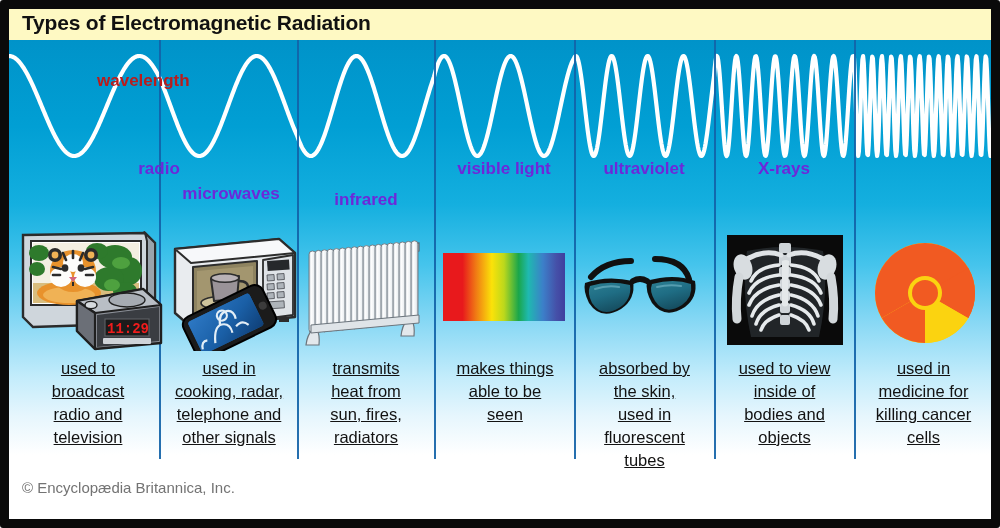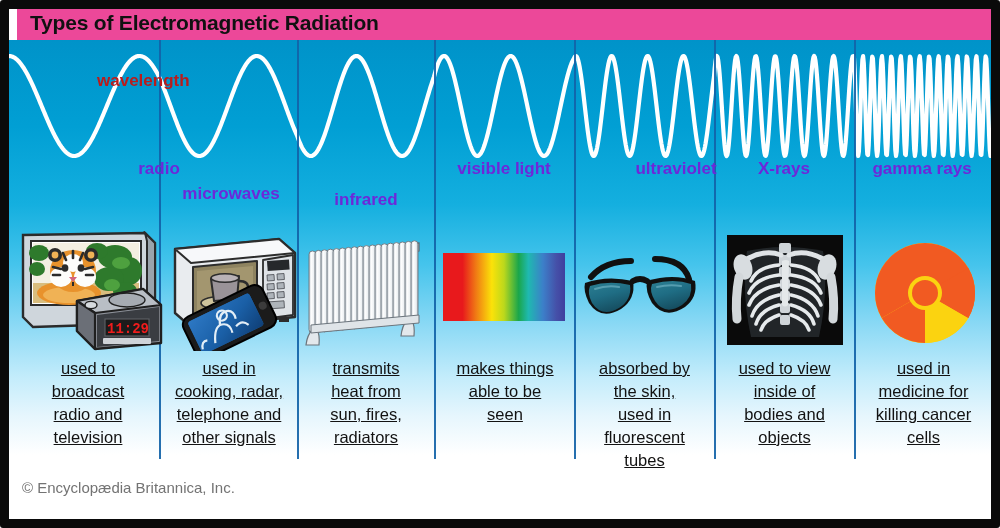--- a/index.html
+++ b/index.html
@@ -42,23 +42,22 @@
     overflow: hidden;
     z-index: 2;
   }
 
   
   .title-bar {
     position: absolute;
     left: 0; top: 0;
     width: 982px;
     height: 31px;
-    background: #ec4899;
+    background: #fef9c3;
     z-index: 6;
-    margin-left: 8px;
   }
   .title-text {
     position: absolute;
     left: 13px;
     top: 2px;
     font-size: 21px;
     font-weight: bold;
     color: #111111;
     letter-spacing: -0.2px;
     white-space: nowrap;
@@ -209,23 +208,22 @@
     <svg class="wave-svg" viewBox="0 0 982 145" preserveAspectRatio="none">
       <path id="emwave" fill="none" stroke="#ffffff" stroke-width="4.2" stroke-linecap="round" stroke-linejoin="round" d="M0.00,16.00 L0.70,16.03 L1.40,16.11 L2.10,16.26 L2.80,16.45 L3.50,16.71 L4.20,17.02 L4.90,17.39 L5.60,17.81 L6.30,18.28 L7.00,18.82 L7.70,19.40 L8.40,20.04 L9.10,20.73 L9.80,21.47 L10.50,22.26 L11.20,23.10 L11.90,23.99 L12.60,24.93 L13.30,25.92 L14.00,26.95 L14.70,28.02 L15.40,29.14 L16.10,30.30 L16.80,31.50 L17.50,32.74 L18.20,34.02 L18.90,35.33 L19.60,36.68 L20.30,38.06 L21.00,39.47 L21.70,40.92 L22.40,42.39 L23.10,43.89 L23.80,45.41 L24.50,46.96 L25.20,48.53 L25.90,50.12 L26.60,51.73 L27.30,53.35 L28.00,54.99 L28.70,56.64 L29.40,58.30 L30.10,59.97 L30.80,61.65 L31.50,63.33 L32.20,65.02 L32.90,66.70 L33.60,68.39 L34.30,70.07 L35.00,71.75 L35.70,73.42 L36.40,75.08 L37.10,76.73 L37.80,78.37 L38.50,80.00 L39.20,81.61 L39.90,83.20 L40.60,84.78 L41.30,86.33 L42.00,87.86 L42.70,89.36 L43.40,90.84 L44.10,92.29 L44.80,93.70 L45.50,95.09 L46.20,96.45 L46.90,97.77 L47.60,99.05 L48.30,100.30 L49.00,101.50 L49.70,102.67 L50.40,103.79 L51.10,104.88 L51.80,105.91 L52.50,106.91 L53.20,107.85 L53.90,108.75 L54.60,109.60 L55.30,110.40 L56.00,111.15 L56.70,111.85 L57.40,112.50 L58.10,113.09 L58.80,113.63 L59.50,114.12 L60.20,114.55 L60.90,114.92 L61.60,115.24 L62.30,115.51 L63.00,115.72 L63.70,115.87 L64.40,115.96 L65.10,116.00 L65.80,115.98 L66.50,115.90 L67.20,115.77 L67.90,115.58 L68.60,115.34 L69.30,115.04 L70.00,114.68 L70.70,114.27 L71.40,113.80 L72.10,113.28 L72.80,112.70 L73.50,112.07 L74.20,111.39 L74.90,110.66 L75.60,109.88 L76.30,109.04 L77.00,108.16 L77.70,107.23 L78.40,106.25 L79.10,105.23 L79.80,104.16 L80.50,103.05 L81.20,101.90 L81.90,100.71 L82.60,99.47 L83.30,98.20 L84.00,96.89 L84.70,95.55 L85.40,94.17 L86.10,92.76 L86.80,91.33 L87.50,89.86 L88.20,88.36 L88.90,86.84 L89.60,85.30 L90.30,83.73 L91.00,82.15 L91.70,80.54 L92.40,78.92 L93.10,77.28 L93.80,75.64 L94.50,73.98 L95.20,72.31 L95.90,70.63 L96.60,68.95 L97.30,67.27 L98.00,65.58 L98.70,63.90 L99.40,62.21 L100.10,60.53 L100.80,58.86 L101.50,57.20 L102.20,55.54 L102.90,53.90 L103.60,52.27 L104.30,50.66 L105.00,49.06 L105.70,47.49 L106.40,45.93 L107.10,44.40 L107.80,42.89 L108.50,41.41 L109.20,39.96 L109.90,38.53 L110.60,37.14 L111.30,35.78 L112.00,34.45 L112.70,33.16 L113.40,31.91 L114.10,30.70 L114.80,29.52 L115.50,28.39 L116.20,27.30 L116.90,26.26 L117.60,25.26 L118.30,24.30 L119.00,23.40 L119.70,22.54 L120.40,21.73 L121.10,20.97 L121.80,20.26 L122.50,19.61 L123.20,19.01 L123.90,18.46 L124.60,17.96 L125.30,17.52 L126.00,17.14 L126.70,16.81 L127.40,16.53 L128.10,16.32 L128.80,16.15 L129.50,16.05 L130.20,16.00 L130.90,16.01 L131.60,16.08 L132.30,16.20 L133.00,16.38 L133.70,16.62 L134.40,16.91 L135.10,17.26 L135.80,17.66 L136.50,18.12 L137.20,18.63 L137.90,19.20 L138.60,19.82 L139.30,20.49 L140.00,21.21 L140.70,21.99 L141.40,22.81 L142.10,23.69 L142.80,24.61 L143.50,25.58 L144.20,26.60 L144.90,27.66 L145.60,28.76 L146.30,29.90 L147.00,31.09 L147.70,32.32 L148.40,33.58 L149.10,34.89 L149.80,36.22 L150.00,36.61 L150.70,38.18 L151.40,39.79 L152.10,41.43 L152.80,43.12 L153.50,44.83 L154.20,46.58 L154.90,48.36 L155.60,50.16 L156.30,51.98 L157.00,53.83 L157.70,55.69 L158.40,57.57 L159.10,59.46 L159.80,61.36 L160.50,63.27 L161.20,65.18 L161.90,67.09 L162.60,69.00 L163.30,70.91 L164.00,72.81 L164.70,74.70 L165.40,76.57 L166.10,78.43 L166.80,80.28 L167.50,82.10 L168.20,83.90 L168.90,85.67 L169.60,87.41 L170.30,89.12 L171.00,90.80 L171.70,92.44 L172.40,94.05 L173.10,95.61 L173.80,97.13 L174.50,98.60 L175.20,100.03 L175.90,101.40 L176.60,102.73 L177.30,104.00 L178.00,105.21 L178.70,106.37 L179.40,107.47 L180.10,108.51 L180.80,109.48 L181.50,110.39 L182.20,111.24 L182.90,112.02 L183.60,112.74 L184.30,113.38 L185.00,113.96 L185.70,114.46 L186.40,114.90 L187.10,115.26 L187.80,115.55 L188.50,115.77 L189.20,115.92 L189.90,115.99 L190.60,115.99 L191.30,115.92 L192.00,115.77 L192.70,115.55 L193.40,115.26 L194.10,114.90 L194.80,114.46 L195.50,113.96 L196.20,113.38 L196.90,112.74 L197.60,112.02 L198.30,111.24 L199.00,110.39 L199.70,109.48 L200.40,108.51 L201.10,107.47 L201.80,106.37 L202.50,105.21 L203.20,104.00 L203.90,102.73 L204.60,101.40 L205.30,100.03 L206.00,98.60 L206.70,97.13 L207.40,95.61 L208.10,94.05 L208.80,92.44 L209.50,90.80 L210.20,89.12 L210.90,87.41 L211.60,85.67 L212.30,83.90 L213.00,82.10 L213.70,80.28 L214.40,78.43 L215.10,76.57 L215.80,74.70 L216.50,72.81 L217.20,70.91 L217.90,69.00 L218.60,67.09 L219.30,65.18 L220.00,63.27 L220.70,61.36 L221.40,59.46 L222.10,57.57 L222.80,55.69 L223.50,53.83 L224.20,51.98 L224.90,50.16 L225.60,48.36 L226.30,46.58 L227.00,44.83 L227.70,43.12 L228.40,41.43 L229.10,39.79 L229.80,38.18 L230.50,36.61 L231.20,35.09 L231.90,33.61 L232.60,32.17 L233.30,30.79 L234.00,29.46 L234.70,28.18 L235.40,26.96 L236.10,25.79 L236.80,24.68 L237.50,23.64 L238.20,22.65 L238.90,21.73 L239.60,20.88 L240.30,20.09 L241.00,19.36 L241.70,18.71 L242.40,18.12 L243.10,17.60 L243.80,17.16 L244.50,16.79 L245.20,16.48 L245.90,16.26 L246.60,16.10 L247.30,16.02 L248.00,16.00 L248.70,16.07 L249.40,16.20 L250.10,16.41 L250.80,16.69 L251.50,17.05 L252.20,17.47 L252.90,17.97 L253.60,18.53 L254.30,19.17 L255.00,19.87 L255.70,20.64 L256.40,21.48 L257.10,22.38 L257.80,23.35 L258.50,24.38 L259.20,25.47 L259.90,26.62 L260.60,27.82 L261.30,29.09 L262.00,30.40 L262.70,31.77 L263.40,33.19 L264.10,34.66 L264.80,36.17 L265.50,37.73 L266.20,39.32 L266.90,40.96 L267.60,42.63 L268.30,44.34 L269.00,46.08 L269.70,47.85 L270.40,49.64 L271.10,51.46 L271.80,53.30 L272.50,55.16 L273.20,57.03 L273.90,58.92 L274.60,60.82 L275.30,62.72 L276.00,64.63 L276.70,66.55 L277.40,68.46 L278.10,70.37 L278.80,72.27 L279.50,74.16 L280.20,76.04 L280.90,77.90 L281.60,79.75 L282.30,81.58 L283.00,83.39 L283.70,85.17 L284.40,86.92 L285.10,88.64 L285.80,90.33 L286.50,91.98 L287.20,93.59 L287.90,95.17 L288.00,95.39 L288.70,97.30 L289.40,99.14 L290.10,100.91 L290.80,102.59 L291.50,104.19 L292.20,105.70 L292.90,107.11 L293.60,108.44 L294.30,109.66 L295.00,110.78 L295.70,111.80 L296.40,112.71 L297.10,113.52 L297.80,114.21 L298.50,114.79 L299.20,115.26 L299.90,115.62 L300.60,115.86 L301.30,115.98 L302.00,115.99 L302.70,115.88 L303.40,115.66 L304.10,115.32 L304.80,114.87 L305.50,114.30 L306.20,113.62 L306.90,112.83 L307.60,111.94 L308.30,110.93 L309.00,109.83 L309.70,108.62 L310.40,107.31 L311.10,105.90 L311.80,104.41 L312.50,102.82 L313.20,101.15 L313.90,99.40 L314.60,97.57 L315.30,95.67 L316.00,93.70 L316.70,91.66 L317.40,89.56 L318.10,87.41 L318.80,85.21 L319.50,82.97 L320.20,80.69 L320.90,78.37 L321.60,76.02 L322.30,73.65 L323.00,71.26 L323.70,68.86 L324.40,66.46 L325.10,64.05 L325.80,61.65 L326.50,59.26 L327.20,56.88 L327.90,54.52 L328.60,52.19 L329.30,49.90 L330.00,47.64 L330.70,45.42 L331.40,43.25 L332.10,41.13 L332.80,39.07 L333.50,37.08 L334.20,35.15 L334.90,33.29 L335.60,31.51 L336.30,29.80 L337.00,28.19 L337.70,26.65 L338.40,25.21 L339.10,23.87 L339.80,22.62 L340.50,21.48 L341.20,20.43 L341.90,19.49 L342.60,18.66 L343.30,17.94 L344.00,17.34 L344.70,16.84 L345.40,16.46 L346.10,16.19 L346.80,16.04 L347.50,16.00 L348.20,16.08 L348.90,16.28 L349.60,16.59 L350.30,17.01 L351.00,17.55 L351.70,18.21 L352.40,18.97 L353.10,19.84 L353.80,20.82 L354.50,21.90 L355.20,23.09 L355.90,24.37 L356.60,25.75 L357.30,27.23 L358.00,28.79 L358.70,30.44 L359.40,32.18 L360.10,33.99 L360.80,35.87 L361.50,37.83 L362.20,39.85 L362.90,41.93 L363.60,44.07 L364.30,46.26 L365.00,48.49 L365.70,50.77 L366.40,53.08 L367.10,55.42 L367.80,57.78 L368.50,60.17 L369.20,62.56 L369.90,64.97 L370.60,67.38 L371.30,69.78 L372.00,72.18 L372.70,74.56 L373.40,76.92 L374.10,79.25 L374.80,81.56 L375.50,83.83 L376.20,86.06 L376.90,88.24 L377.60,90.37 L378.30,92.44 L379.00,94.45 L379.70,96.40 L380.40,98.28 L381.10,100.08 L381.80,101.80 L382.50,103.44 L383.20,104.99 L383.90,106.45 L384.60,107.82 L385.30,109.09 L386.00,110.26 L386.70,111.33 L387.40,112.29 L388.10,113.15 L388.80,113.89 L389.50,114.53 L390.20,115.05 L390.90,115.46 L391.60,115.76 L392.30,115.94 L393.00,116.00 L393.70,115.95 L394.40,115.78 L395.10,115.50 L395.80,115.10 L396.50,114.58 L397.20,113.96 L397.90,113.22 L398.60,112.38 L399.30,111.43 L400.00,110.37 L400.70,109.21 L401.40,107.94 L402.10,106.59 L402.80,105.13 L403.50,103.59 L404.20,101.96 L404.90,100.24 L405.60,98.45 L406.30,96.58 L407.00,94.64 L407.70,92.64 L408.40,90.57 L409.10,88.44 L409.80,86.27 L410.50,84.04 L411.20,81.78 L411.90,79.48 L412.60,77.14 L413.30,74.78 L414.00,72.40 L414.70,70.01 L415.40,67.60 L416.10,65.20 L416.80,62.79 L417.50,60.39 L418.20,58.01 L418.90,55.64 L419.60,53.30 L420.30,50.99 L421.00,48.71 L421.70,46.47 L422.40,44.28 L423.10,42.13 L423.80,40.05 L424.50,38.02 L425.00,36.61 L425.70,34.01 L426.40,31.54 L427.10,29.23 L427.80,27.08 L428.50,25.09 L429.20,23.29 L429.90,21.67 L430.60,20.24 L431.30,19.01 L432.00,17.99 L432.70,17.17 L433.40,16.57 L434.10,16.18 L434.80,16.01 L435.50,16.06 L436.20,16.32 L436.90,16.80 L437.60,17.49 L438.30,18.40 L439.00,19.51 L439.70,20.83 L440.40,22.34 L441.10,24.04 L441.80,25.92 L442.50,27.98 L443.20,30.20 L443.90,32.58 L444.60,35.11 L445.30,37.77 L446.00,40.55 L446.70,43.44 L447.40,46.43 L448.10,49.51 L448.80,52.65 L449.50,55.86 L450.20,59.11 L450.90,62.39 L451.60,65.69 L452.30,68.98 L453.00,72.27 L453.70,75.52 L454.40,78.74 L455.10,81.90 L455.80,84.99 L456.50,88.00 L457.20,90.91 L457.90,93.71 L458.60,96.40 L459.30,98.95 L460.00,101.36 L460.70,103.61 L461.40,105.70 L462.10,107.62 L462.80,109.35 L463.50,110.90 L464.20,112.25 L464.90,113.41 L465.60,114.35 L466.30,115.08 L467.00,115.61 L467.70,115.91 L468.40,116.00 L469.10,115.87 L469.80,115.52 L470.50,114.96 L471.20,114.19 L471.90,113.20 L472.60,112.01 L473.30,110.62 L474.00,109.04 L474.70,107.27 L475.40,105.31 L476.10,103.19 L476.80,100.91 L477.50,98.47 L478.20,95.90 L478.90,93.19 L479.60,90.36 L480.30,87.43 L481.00,84.41 L481.70,81.30 L482.40,78.13 L483.10,74.91 L483.80,71.64 L484.50,68.36 L485.20,65.06 L485.90,61.76 L486.60,58.49 L487.30,55.25 L488.00,52.05 L488.70,48.92 L489.40,45.85 L490.10,42.88 L490.80,40.01 L491.50,37.25 L492.20,34.62 L492.90,32.12 L493.60,29.77 L494.30,27.57 L495.00,25.55 L495.70,23.70 L496.40,22.03 L497.10,20.56 L497.80,19.28 L498.50,18.21 L499.20,17.35 L499.90,16.69 L500.60,16.25 L501.30,16.03 L502.00,16.02 L502.70,16.24 L503.40,16.67 L504.10,17.31 L504.80,18.16 L505.50,19.23 L506.20,20.49 L506.90,21.96 L507.60,23.62 L508.30,25.46 L509.00,27.47 L509.70,29.66 L510.40,32.00 L511.10,34.49 L511.80,37.12 L512.50,39.88 L513.20,42.74 L513.90,45.71 L514.60,48.77 L515.30,51.90 L516.00,55.09 L516.70,58.33 L517.40,61.61 L518.10,64.90 L518.80,68.20 L519.50,71.49 L520.20,74.75 L520.90,77.98 L521.60,81.15 L522.30,84.26 L523.00,87.29 L523.70,90.23 L524.40,93.06 L525.10,95.77 L525.80,98.35 L526.50,100.80 L527.20,103.09 L527.90,105.22 L528.60,107.18 L529.30,108.96 L530.00,110.55 L530.70,111.95 L531.40,113.15 L532.10,114.14 L532.80,114.93 L533.50,115.50 L534.20,115.86 L534.90,116.00 L535.60,115.92 L536.30,115.63 L537.00,115.11 L537.70,114.39 L538.40,113.45 L539.10,112.31 L539.80,110.97 L540.50,109.43 L541.20,107.70 L541.90,105.79 L542.60,103.71 L543.30,101.47 L544.00,99.07 L544.70,96.52 L545.40,93.84 L546.10,91.05 L546.80,88.14 L547.50,85.13 L548.20,82.05 L548.90,78.89 L549.60,75.68 L550.30,72.42 L551.00,69.14 L551.70,65.84 L552.40,62.55 L553.10,59.27 L553.80,56.01 L554.50,52.81 L555.20,49.66 L555.90,46.58 L556.60,43.58 L557.30,40.68 L558.00,37.90 L558.70,35.23 L559.40,32.70 L560.10,30.31 L560.80,28.08 L561.50,26.02 L562.20,24.12 L562.90,22.41 L563.60,20.89 L564.30,19.57 L565.00,18.45 L565.70,16.92 L566.40,16.12 L567.10,16.07 L567.80,16.77 L568.50,18.21 L569.20,20.37 L569.90,23.20 L570.60,26.69 L571.30,30.76 L572.00,35.35 L572.70,40.41 L573.40,45.85 L574.10,51.60 L574.80,57.56 L575.50,63.64 L576.20,69.77 L576.90,75.83 L577.60,81.75 L578.30,87.43 L579.00,92.79 L579.70,97.75 L580.40,102.23 L581.10,106.17 L581.80,109.51 L582.50,112.19 L583.20,114.19 L583.90,115.46 L584.60,115.98 L585.30,115.76 L586.00,114.80 L586.70,113.10 L587.40,110.69 L588.10,107.62 L588.80,103.92 L589.50,99.65 L590.20,94.88 L590.90,89.67 L591.60,84.11 L592.30,78.28 L593.00,72.27 L593.70,66.16 L594.40,60.05 L595.10,54.02 L595.80,48.18 L596.50,42.60 L597.20,37.38 L597.90,32.58 L598.60,28.29 L599.30,24.56 L600.00,21.45 L600.70,19.01 L601.40,17.27 L602.10,16.27 L602.80,16.01 L603.50,16.50 L604.20,17.73 L604.90,19.69 L605.60,22.34 L606.30,25.64 L607.00,29.55 L607.70,34.01 L608.40,38.94 L609.10,44.29 L609.80,49.95 L610.50,55.86 L611.20,61.92 L611.90,68.04 L612.60,74.13 L613.30,80.10 L614.00,85.86 L614.70,91.32 L615.40,96.40 L616.10,101.02 L616.80,105.12 L617.50,108.63 L618.20,111.51 L618.90,113.70 L619.60,115.17 L620.30,115.91 L621.00,115.90 L621.70,115.14 L622.40,113.65 L623.10,111.44 L623.80,108.55 L624.50,105.02 L625.20,100.91 L625.90,96.27 L626.60,91.18 L627.30,85.71 L628.00,79.95 L628.70,73.98 L629.40,67.88 L630.10,61.76 L630.80,55.71 L631.50,49.80 L632.20,44.14 L632.90,38.81 L633.60,33.89 L634.30,29.44 L635.00,25.55 L635.70,22.26 L636.40,19.63 L637.10,17.69 L637.80,16.48 L638.50,16.01 L639.20,16.28 L639.90,17.31 L640.60,19.06 L641.30,21.52 L642.00,24.65 L642.70,28.39 L643.40,32.70 L644.10,37.51 L644.80,42.74 L645.50,48.33 L646.20,54.18 L646.90,60.20 L647.60,66.31 L648.30,72.42 L649.00,78.43 L649.70,84.26 L650.40,89.81 L651.10,95.01 L651.80,99.77 L652.50,104.02 L653.20,107.70 L653.90,110.76 L654.60,113.15 L655.30,114.83 L656.00,115.78 L656.70,115.98 L657.40,115.43 L658.10,114.14 L658.80,112.13 L659.50,109.43 L660.20,106.08 L660.90,102.12 L661.60,97.63 L662.30,92.66 L663.00,87.29 L663.70,81.60 L664.40,75.68 L665.10,69.61 L665.80,63.49 L666.50,57.40 L667.20,51.45 L667.90,45.71 L668.60,40.28 L669.30,35.23 L670.00,30.64 L670.70,26.59 L671.40,23.12 L672.10,20.30 L672.80,18.16 L673.50,16.74 L674.20,16.06 L674.90,16.13 L675.60,16.95 L676.30,18.50 L677.00,20.76 L677.70,23.70 L678.40,27.27 L679.10,31.43 L679.80,36.10 L680.50,41.23 L681.20,46.72 L681.90,52.50 L682.60,58.49 L683.30,64.59 L684.00,70.71 L684.70,76.75 L685.40,82.64 L686.10,88.28 L686.80,93.58 L687.50,98.47 L688.20,102.88 L688.90,106.73 L689.60,109.97 L690.30,112.55 L691.00,114.43 L691.70,115.59 L692.40,116.00 L693.10,115.66 L693.80,114.58 L694.50,112.77 L695.20,110.26 L695.90,107.09 L696.60,103.30 L697.30,98.95 L698.00,94.10 L698.70,88.84 L699.40,83.23 L700.10,77.37 L700.80,71.33 L701.50,65.21 L702.20,59.11 L702.90,53.11 L703.60,47.30 L704.30,41.77 L705.00,36.61 L705.70,28.29 L706.40,21.89 L707.10,17.73 L707.80,16.04 L708.50,16.89 L709.20,20.24 L709.90,25.92 L710.60,33.65 L711.30,43.02 L712.00,53.57 L712.70,64.74 L713.40,75.99 L714.10,86.72 L714.80,96.40 L715.50,104.53 L716.20,110.69 L716.90,114.58 L717.60,116.00 L718.30,114.86 L719.00,111.24 L719.70,105.31 L720.40,97.38 L721.10,87.86 L721.80,77.21 L722.50,66.00 L723.20,54.79 L723.90,44.14 L724.60,34.62 L725.30,26.69 L726.00,20.76 L726.70,17.14 L727.40,16.00 L728.10,17.42 L728.80,21.31 L729.50,27.47 L730.20,35.60 L730.90,45.28 L731.60,56.01 L732.30,67.26 L733.00,78.43 L733.70,88.98 L734.40,98.35 L735.10,106.08 L735.80,111.76 L736.50,115.11 L737.20,115.96 L737.90,114.27 L738.60,110.11 L739.30,103.71 L740.00,95.39 L740.70,85.57 L741.40,74.75 L742.10,63.49 L742.80,52.35 L743.50,41.91 L744.20,32.70 L744.90,25.18 L745.60,19.75 L746.30,16.67 L747.00,16.10 L747.70,18.07 L748.40,22.49 L749.10,29.12 L749.80,37.64 L750.50,47.59 L751.20,58.49 L751.90,69.77 L752.60,80.85 L753.30,91.18 L754.00,100.23 L754.70,107.53 L755.40,112.72 L756.10,115.52 L756.80,115.81 L757.50,113.55 L758.20,108.88 L758.90,102.02 L759.60,93.32 L760.30,83.23 L761.00,72.27 L761.70,60.98 L762.40,49.95 L763.10,39.74 L763.80,30.87 L764.50,23.78 L765.20,18.85 L765.90,16.32 L766.60,16.32 L767.30,18.85 L768.00,23.78 L768.70,30.87 L769.40,39.74 L770.10,49.95 L770.80,60.98 L771.50,72.27 L772.20,83.23 L772.90,93.32 L773.60,102.02 L774.30,108.88 L775.00,113.55 L775.70,115.81 L776.40,115.52 L777.10,112.72 L777.80,107.53 L778.50,100.23 L779.20,91.18 L779.90,80.85 L780.60,69.77 L781.30,58.49 L782.00,47.59 L782.70,37.64 L783.40,29.12 L784.10,22.49 L784.80,18.07 L785.50,16.10 L786.20,16.67 L786.90,19.75 L787.60,25.18 L788.30,32.70 L789.00,41.91 L789.70,52.35 L790.40,63.49 L791.10,74.75 L791.80,85.57 L792.50,95.39 L793.20,103.71 L793.90,110.11 L794.60,114.27 L795.30,115.96 L796.00,115.11 L796.70,111.76 L797.40,106.08 L798.10,98.35 L798.80,88.98 L799.50,78.43 L800.20,67.26 L800.90,56.01 L801.60,45.28 L802.30,35.60 L803.00,27.47 L803.70,21.31 L804.40,17.42 L805.10,16.00 L805.80,17.14 L806.50,20.76 L807.20,26.69 L807.90,34.62 L808.60,44.14 L809.30,54.79 L810.00,66.00 L810.70,77.21 L811.40,87.86 L812.10,97.38 L812.80,105.31 L813.50,111.24 L814.20,114.86 L814.90,116.00 L815.60,114.58 L816.30,110.69 L817.00,104.53 L817.70,96.40 L818.40,86.72 L819.10,75.99 L819.80,64.74 L820.50,53.57 L821.20,43.02 L821.90,33.65 L822.60,25.92 L823.30,20.24 L824.00,16.89 L824.70,16.04 L825.40,17.73 L826.10,21.89 L826.80,28.29 L827.50,36.61 L828.20,46.43 L828.90,57.25 L829.60,68.51 L830.30,79.65 L831.00,90.09 L831.70,99.30 L832.40,106.82 L833.10,112.25 L833.80,115.33 L834.50,115.90 L835.20,113.93 L835.90,109.51 L836.60,102.88 L837.30,94.36 L838.00,84.41 L838.70,73.51 L839.40,62.23 L840.10,51.15 L840.80,40.82 L841.50,31.77 L842.20,24.47 L842.90,19.28 L843.60,16.48 L844.30,16.19 L845.00,18.45 L845.70,30.44 L846.40,50.00 L847.10,72.97 L847.80,94.45 L848.50,109.88 L849.20,115.97 L849.90,111.43 L850.60,97.21 L851.30,76.36 L852.00,53.30 L852.70,32.94 L853.40,19.62 L854.10,16.17 L854.80,23.32 L855.50,39.56 L856.20,61.42 L856.90,84.26 L857.60,103.21 L858.30,114.24 L859.00,115.01 L859.70,105.35 L860.40,87.31 L861.10,64.74 L861.80,42.44 L862.50,25.15 L863.20,16.55 L863.90,18.48 L864.60,30.52 L865.30,50.11 L866.00,73.08 L866.70,94.55 L867.40,109.94 L868.10,115.97 L868.80,111.38 L869.50,97.12 L870.20,76.25 L870.90,53.19 L871.60,32.86 L872.30,19.58 L873.00,16.18 L873.70,23.38 L874.40,39.66 L875.10,61.53 L875.80,84.36 L876.50,103.28 L877.20,114.27 L877.90,114.99 L878.60,105.27 L879.30,87.21 L880.00,64.62 L880.70,42.34 L881.40,25.08 L882.10,16.54 L882.80,18.52 L883.50,30.60 L884.20,50.22 L884.90,73.20 L885.60,94.64 L886.30,109.99 L887.00,115.98 L887.70,111.33 L888.40,97.03 L889.10,76.13 L889.80,53.08 L890.50,32.77 L891.20,19.54 L891.90,16.19 L892.60,23.44 L893.30,39.75 L894.00,61.65 L894.70,84.47 L895.40,103.36 L896.10,114.30 L896.80,114.96 L897.50,105.20 L898.20,87.10 L898.90,64.51 L899.60,42.23 L900.30,25.02 L901.00,16.52 L901.70,18.55 L902.40,30.69 L903.10,50.33 L903.80,73.31 L904.50,94.74 L905.20,110.05 L905.90,115.98 L906.60,111.28 L907.30,96.94 L908.00,76.02 L908.70,52.97 L909.40,32.69 L910.10,19.49 L910.80,16.20 L911.50,23.50 L912.20,39.85 L912.90,61.76 L913.60,84.58 L914.30,103.44 L915.00,114.33 L915.70,114.94 L916.40,105.13 L917.10,87.00 L917.80,64.40 L918.50,42.13 L919.20,24.95 L919.90,16.50 L920.60,18.59 L921.30,30.77 L922.00,50.44 L922.70,73.43 L923.40,94.83 L924.10,110.10 L924.80,115.98 L925.50,111.23 L926.20,96.85 L926.90,75.91 L927.60,52.86 L928.30,32.60 L929.00,19.45 L929.70,16.21 L930.40,23.56 L931.10,39.95 L931.80,61.88 L932.50,84.68 L933.20,103.51 L933.90,114.36 L934.60,114.92 L935.30,105.06 L936.00,86.89 L936.70,64.28 L937.40,42.03 L938.10,24.89 L938.80,16.49 L939.50,18.63 L940.20,30.85 L940.90,50.55 L941.60,73.54 L942.30,94.92 L943.00,110.15 L943.70,115.99 L944.40,111.18 L945.10,96.76 L945.80,75.80 L946.50,52.75 L947.20,32.52 L947.90,19.41 L948.60,16.22 L949.30,23.62 L950.00,40.05 L950.70,61.99 L951.40,84.79 L952.10,103.59 L952.80,114.39 L953.50,114.89 L954.20,104.99 L954.90,86.79 L955.60,64.17 L956.30,41.93 L957.00,24.82 L957.70,16.47 L958.40,18.66 L959.10,30.93 L959.80,50.66 L960.50,73.65 L961.20,95.02 L961.90,110.21 L962.60,115.99 L963.30,111.13 L964.00,96.67 L964.70,75.68 L965.40,52.64 L966.10,32.43 L966.80,19.37 L967.50,16.23 L968.20,23.69 L968.90,40.14 L969.60,62.11 L970.30,84.90 L971.00,103.66 L971.70,114.42 L972.40,114.87 L973.10,104.92 L973.80,86.69 L974.50,64.05 L975.20,41.83 L975.90,24.76 L976.60,16.46 L977.30,18.70 L978.00,31.01 L978.70,50.77 L979.40,73.77 L980.10,95.11 L980.80,110.26 L981.50,115.99"></path>
     </svg>
 
     <div class="wavelength-label">wavelength</div>
 
     <div class="band-label" style="left:100px; top:150px; width:100px;">radio</div>
     <div class="band-label" style="left:152px; top:175px; width:140px;">microwaves</div>
     <div class="band-label" style="left:296px; top:150px; width:122px;margin-top:31px;">infrared</div>
     <div class="band-label" style="left:428px; top:150px; width:134px;">visible light</div>
-    <div class="band-label" style="left:568px; top:150px; width:134px;padding-left:32px;">ultraviolet</div>
+    <div class="band-label" style="left:568px; top:150px; width:134px;">ultraviolet</div>
     <div class="band-label" style="left:708px; top:150px; width:134px;">X-rays</div>
-    <div class="band-label" style="left:846px; top:150px; width:134px;">gamma rays</div>
 
     <div class="art tv-art">
       <svg viewBox="0 0 146 120">
 
         <polygon points="6,4 128,2 138,12 138,92 16,96 6,86" fill="#cfd6dc" stroke="#2b2b2b" stroke-width="2.4"></polygon>
         <polygon points="128,2 138,12 138,92 130,84 130,10" fill="#9aa4ac" stroke="#2b2b2b" stroke-width="2"></polygon>
 
         <rect x="14" y="10" width="110" height="64" fill="#ffffff" stroke="#2b2b2b" stroke-width="2"></rect>
 
         <rect x="16" y="12" width="106" height="60" fill="#f3efe2"></rect>

